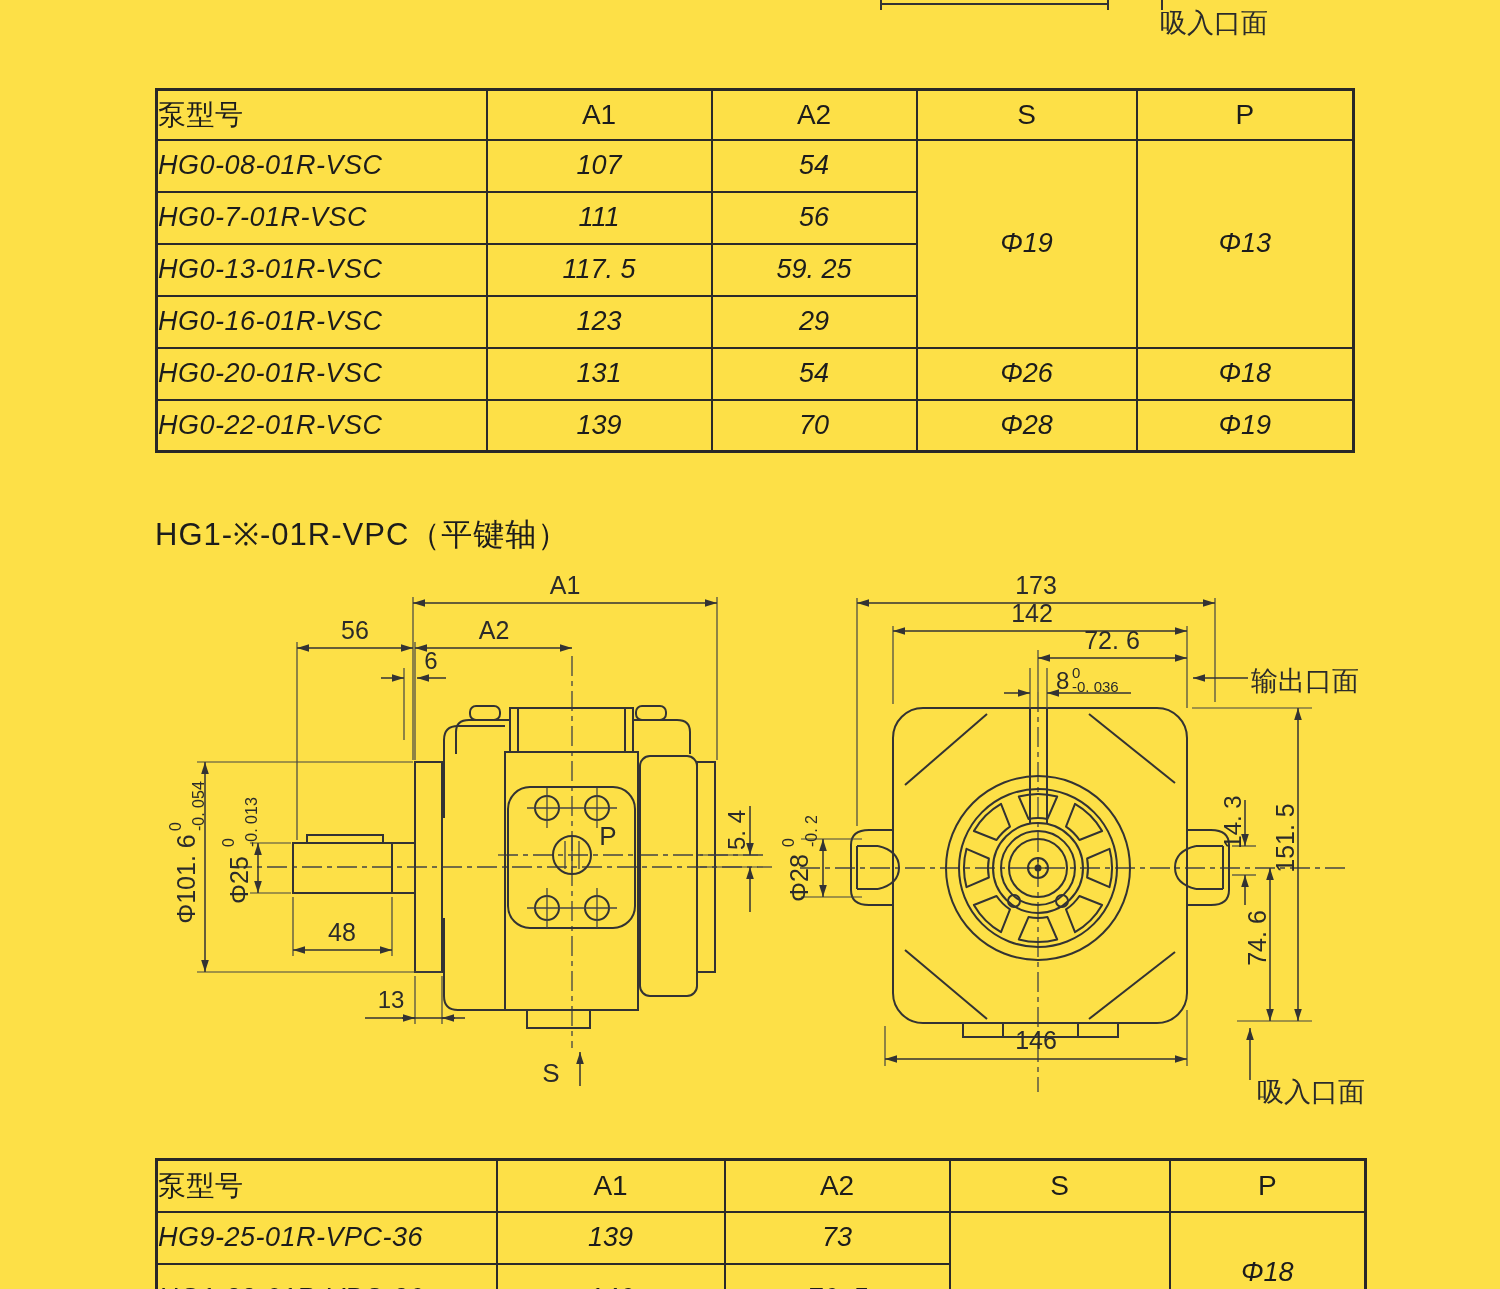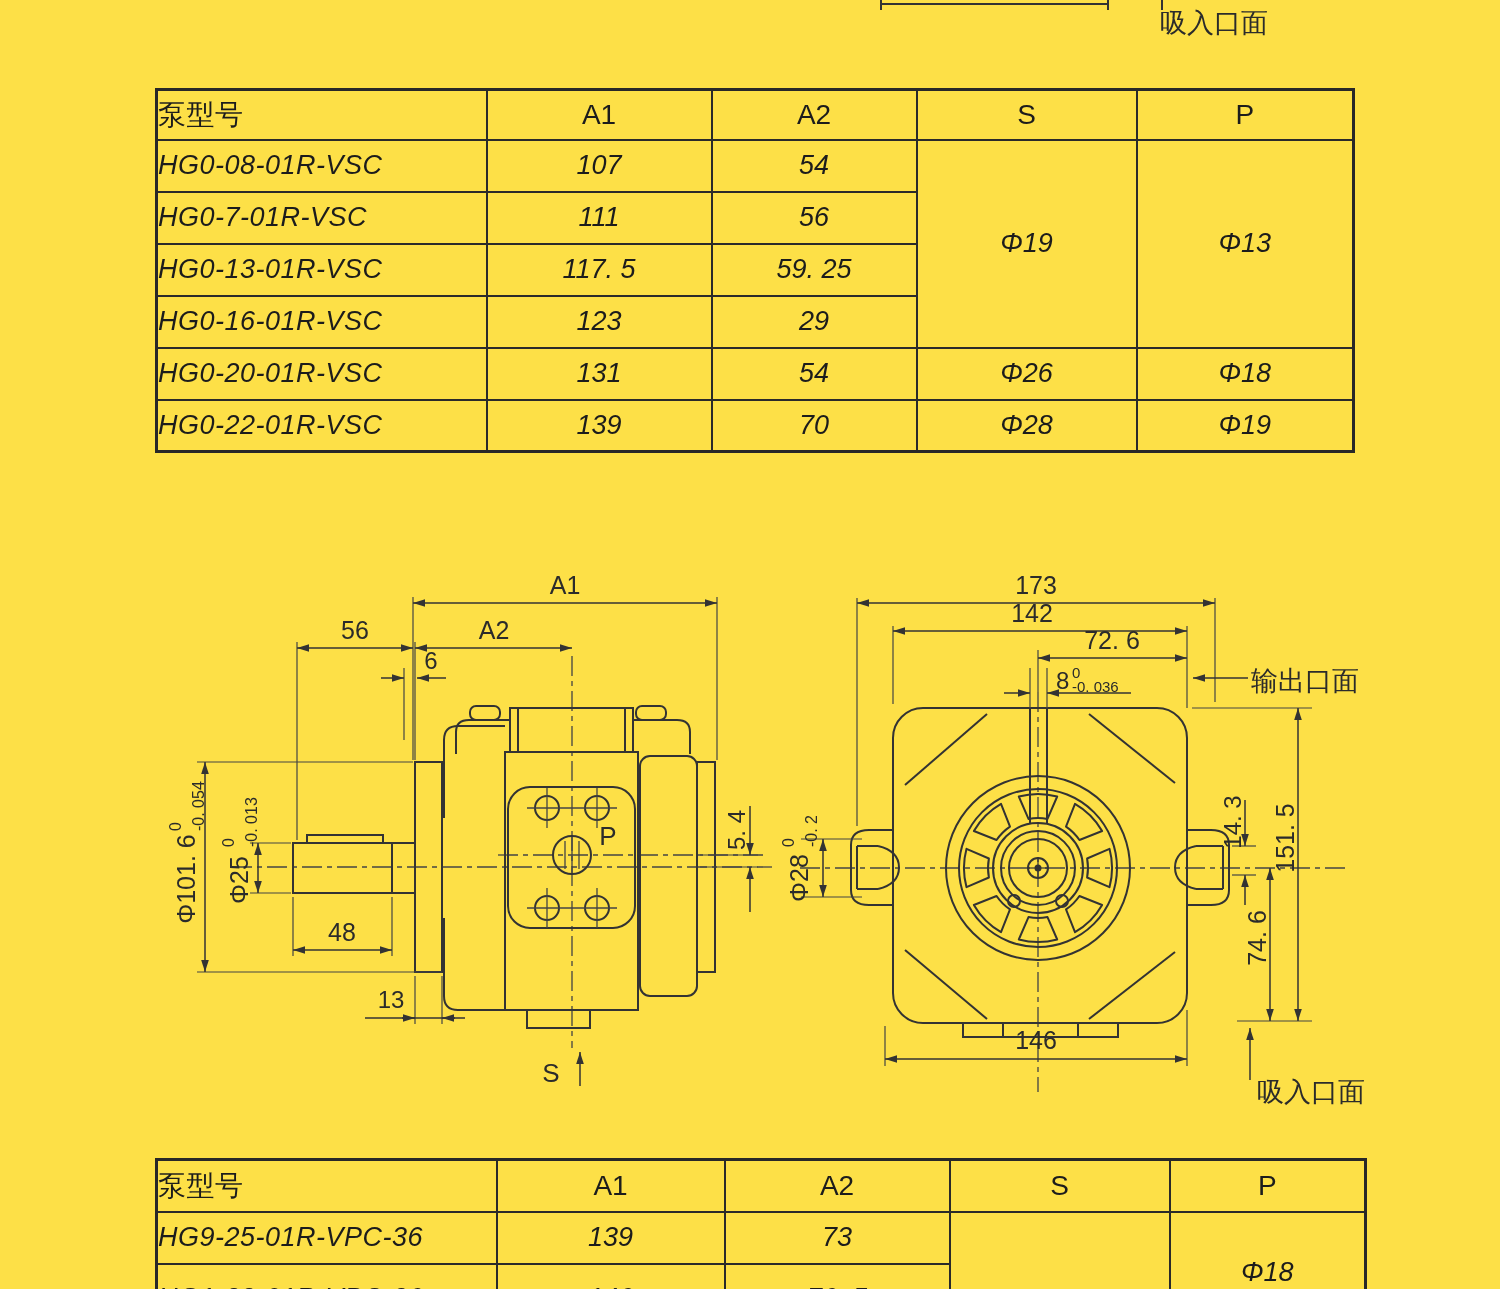--- a/index.html
+++ b/index.html
@@ -333,20 +333,21 @@
     <tr>
       <td class="cell-model">HG0-22-01R-VSC</td>
       <td class="cell-num">139</td>
       <td class="cell-num">70</td>
       <td class="cell-num">Φ28</td>
       <td class="cell-num">Φ19</td>
     </tr>
   </tbody>
     </table>
 
+  <div class="section-title">HG1-※-01R-VPC（平键轴）</div>
 
   <table class="spec" id="table-hg1" style="left:155px;top:1158px;width:1209px;">
     <colgroup>
       <col style="width:340px">
         <col style="width:228px">
         <col style="width:225px">
       <col style="width:220px">
         <col style="width:196px">
     </colgroup>
     <tbody>

